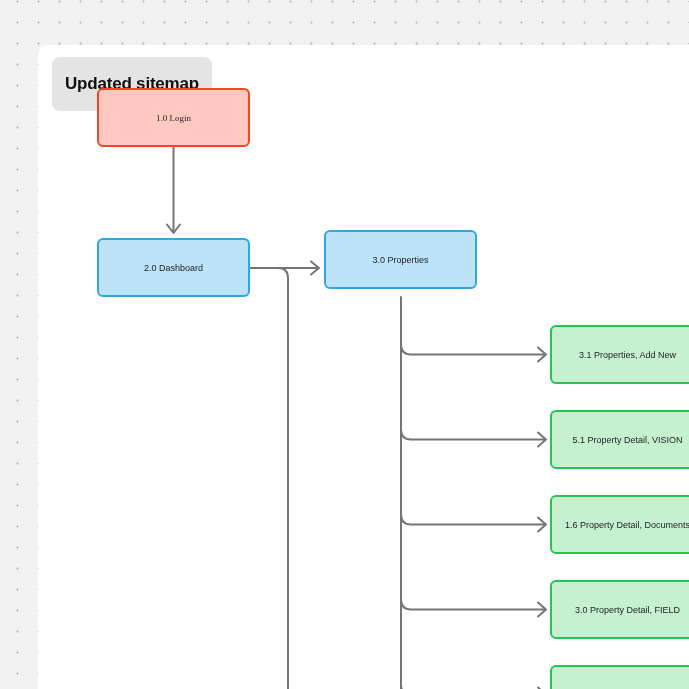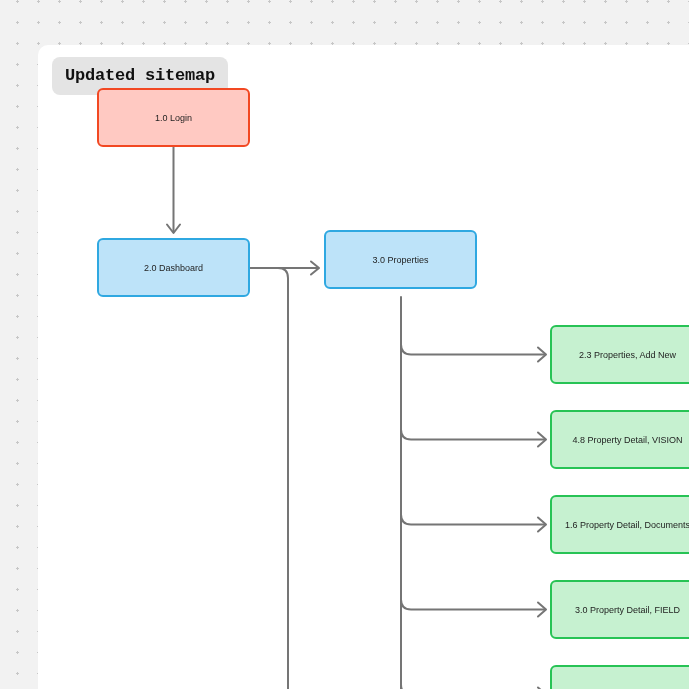--- a/index.html
+++ b/index.html
@@ -26,30 +26,29 @@
     width: 662px;
     height: 655px;
     background: #ffffff;
     border-radius: 10px;
   }
   .section-label {
     position: absolute;
     left: 52px;
     top: 57px;
     height: 20px;
-    padding: 9px 13px;
+    padding: 17px 13px;
     background: #e4e4e4;
     border-radius: 8px;
     font-size: 17px;
     font-weight: bold;
     color: #111111;
     line-height: 20px;
     letter-spacing: -0.2px;
     white-space: nowrap;
-    font-family: Liberation Mono, monospace;
   }
   .edges {
     position: absolute;
     left: 0;
     top: 0;
     width: 689px;
     height: 689px;
     pointer-events: none;
   }
   .node {
@@ -59,21 +58,21 @@
     border-radius: 6px;
     display: flex;
     align-items: center;
     justify-content: center;
     text-align: center;
     font-size: 9px;
     color: #1e1e1e;
     box-sizing: border-box;
     border: 2px solid transparent;
   }
-  .node-red   { background: #ffc9c2; border-color: #f24822; }
+  .node-red   { background: #ffc9c2; border-color: #f24822; font-family: Liberation Serif, serif; }
   .node-blue  { background: #bde3f9; border-color: #2fa8e1; text-align: center; }
   .node-green { background: #c6f1d0; border-color: #27c355; width: 155px; }
 
   .n-login      { left: 97px;  top: 88px; }
   .n-dashboard  { left: 97px;  top: 238px; }
   .n-properties { left: 324px; top: 230px; }
   .n-p31 { left: 550px; top: 325px; }
   .n-p32 { left: 550px; top: 410px; }
   .n-p33 { left: 550px; top: 495px; }
   .n-p34 { left: 550px; top: 580px; }
@@ -140,25 +139,25 @@
 
   <div class="node node-blue n-dashboard">
     <span>2.0 Dashboard</span>
   </div>
 
   <div class="node node-blue n-properties">
     <span>3.0 Properties</span>
   </div>
 
   <div class="node node-green n-p31">
-    <span>2.3 Properties, Add New</span>
+    <span>3.1 Properties, Add New</span>
   </div>
 
   <div class="node node-green n-p32">
-    <span>4.8 Property Detail, VISION</span>
+    <span>5.1 Property Detail, VISION</span>
   </div>
 
   <div class="node node-green n-p33">
     <span>1.6 Property Detail, Documents</span>
   </div>
 
   <div class="node node-green n-p34">
     <span>3.0 Property Detail, FIELD</span>
   </div>
 

